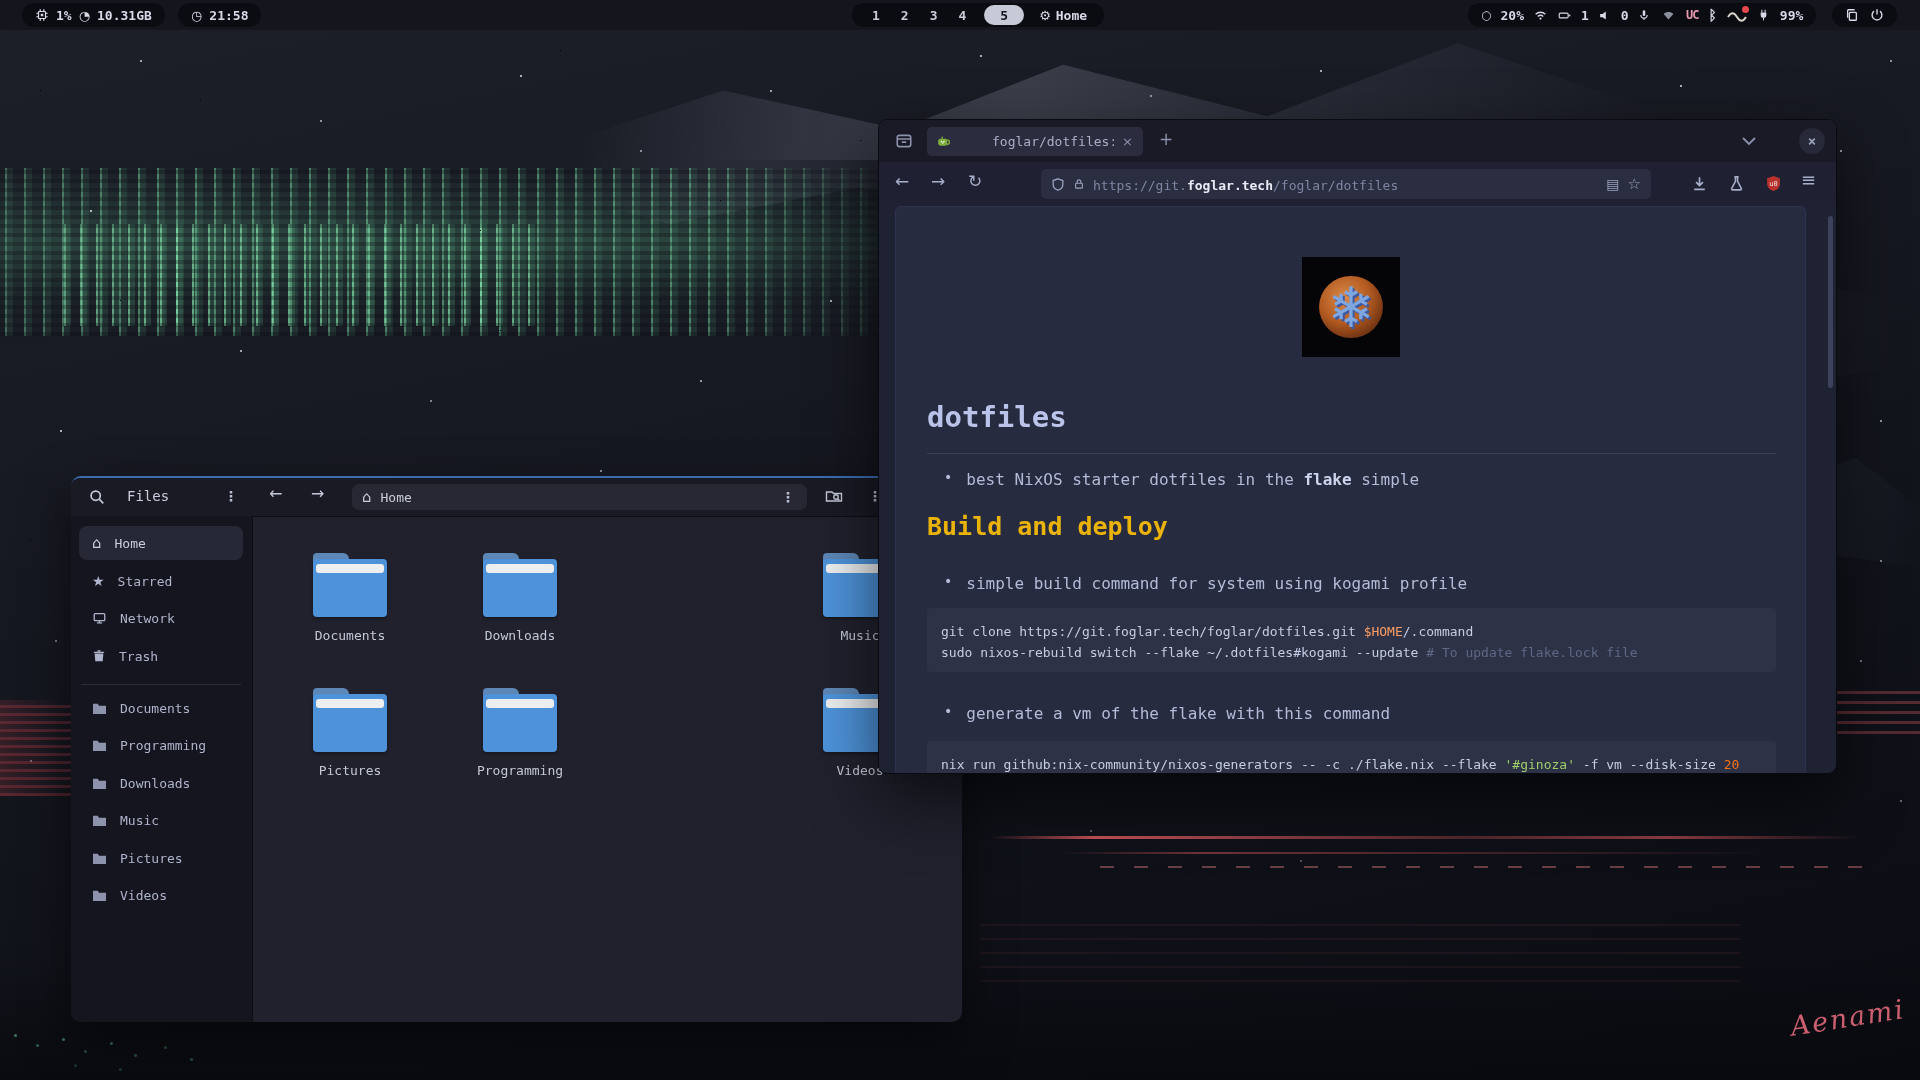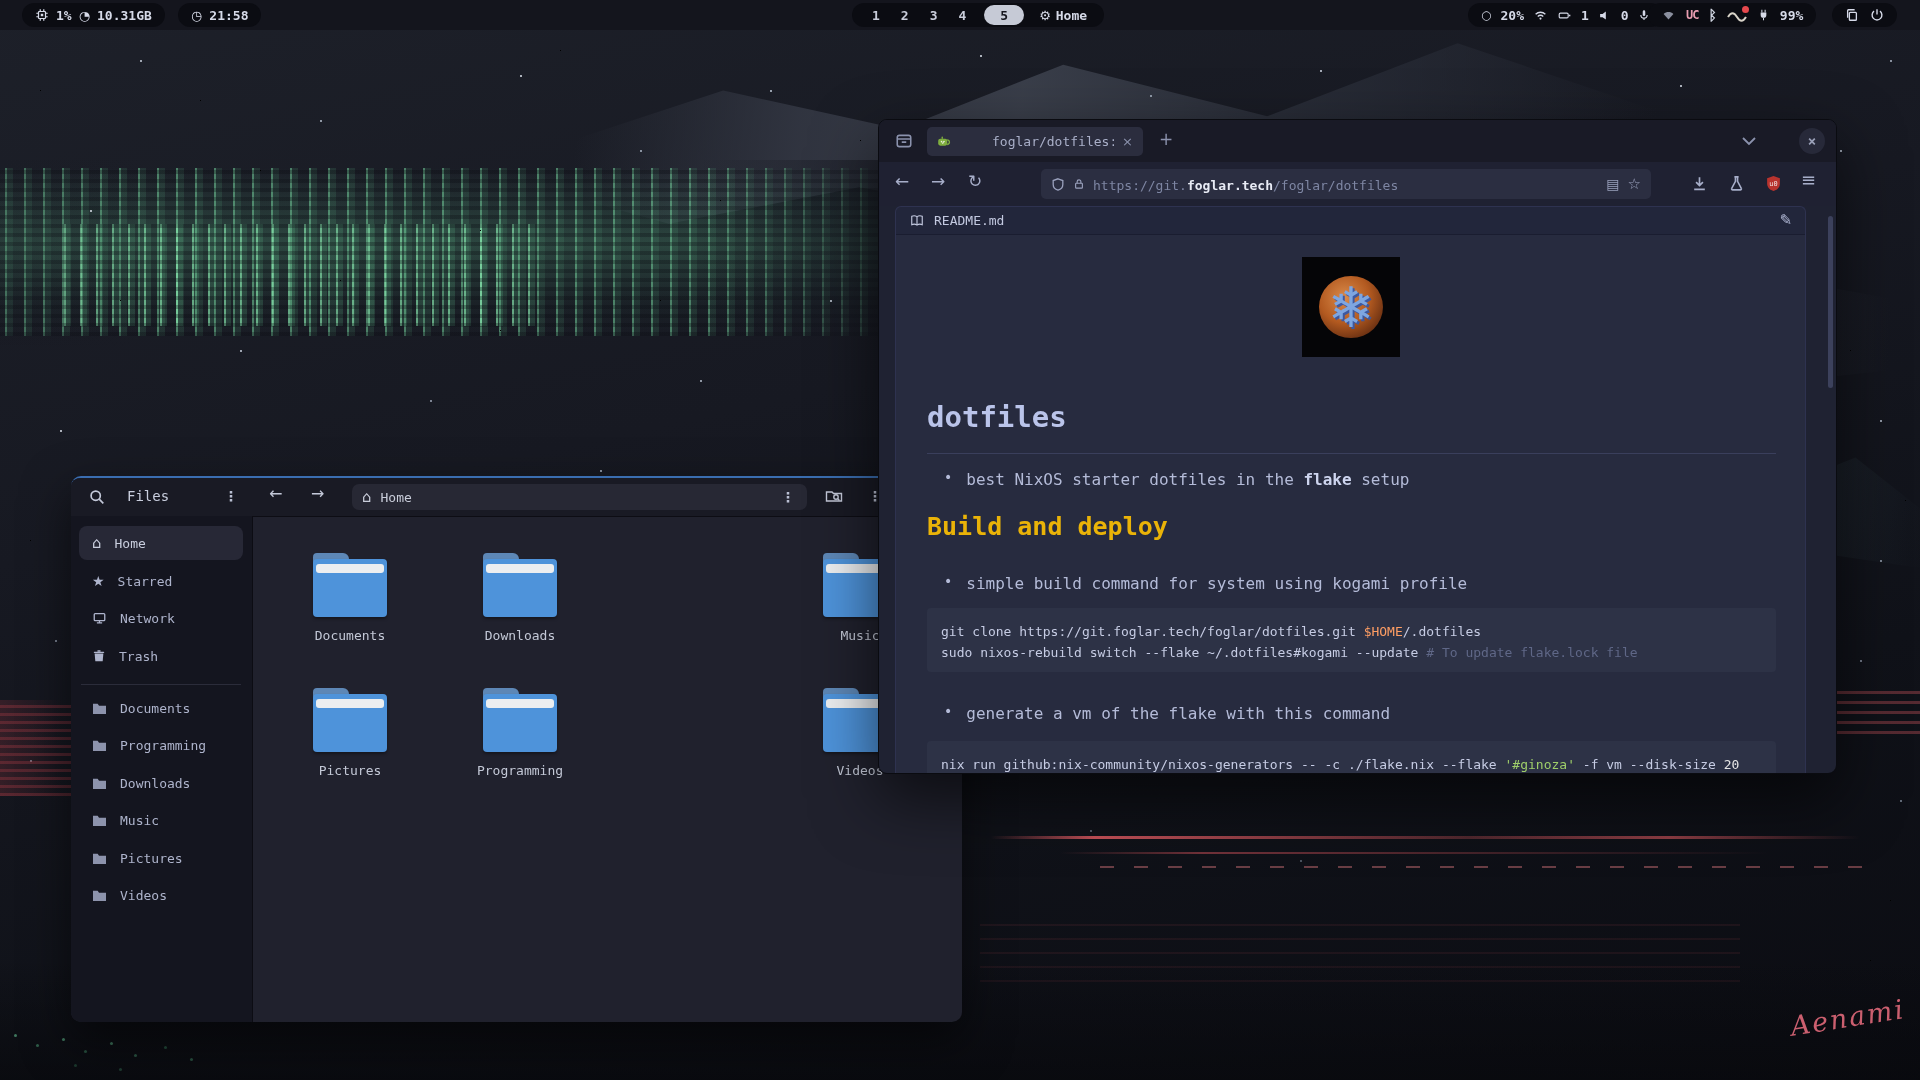--- a/index.html
+++ b/index.html
@@ -133,21 +133,21 @@
         text-shadow:2px 2px 0 #3d59a1;}
   .h1{position:absolute;left:31px;top:193px;font-size:29px;font-weight:bold;color:#bac4ea;}
   .hrule{position:absolute;left:31px;top:246px;width:849px;height:1px;background:#3a3f5c;}
   .li{position:absolute;left:48px;color:#b4bbd8;font-size:16px;display:flex;gap:14px;}
   .li .dot{font-size:14px;}
   .li b{color:#cdd4ee;}
   .h2{position:absolute;left:31px;top:305px;font-size:25px;font-weight:bold;color:#eab308;}
   .codeblock{position:absolute;left:31px;width:849px;background:#2d3246;border-radius:4px;
              padding:13px 14px;box-sizing:border-box;font-size:13px;line-height:21px;color:#c6cce4;
              white-space:nowrap;overflow:hidden;}
-  .tok-var{color:#ff9e64;} .tok-comment{color:#5f6787;} .tok-str{color:#9ece6a;text-align:right;} .tok-num{color:#e5e5e5;margin-top:44px;}
+  .tok-var{color:#ff9e64;} .tok-comment{color:#5f6787;} .tok-str{color:#9ece6a;text-align:right;} .tok-num{color:#f97316;margin-top:44px;}
   .scroll-thumb{position:absolute;right:3px;top:96px;width:5px;height:172px;border-radius:3px;background:#3c415c;}
   svg{overflow:visible;}
 </style>
 </head>
 <body>
 
 <div id="root">
 
   <div id="wallpaper">
     <div class="abs cloud1"></div>
@@ -444,51 +444,43 @@
       <span class="abs" style="left:886px;top:13px;width:17px;height:17px;">
         <svg width="17" height="17" viewBox="0 0 16 16">
             <path d="M8,1 L14,3 V8 C14,12 11,14.3 8,15 C5,14.3 2,12 2,8 V3 Z" fill="#b8332e"></path>
             <text x="8" y="10.4" font-size="6.5" fill="#f2e6e6" text-anchor="middle" font-family="DejaVu Sans Mono,monospace">u0</text>
           </svg>
       </span>
       <span class="abs glyph" style="left:922px;top:9px;color:#a7aec9;font-size:18px;">≡</span>
     </div>
 
     <div id="readme-card">
-      <div id="readme-head">
-        <svg width="16" height="14" viewBox="0 0 16 16" stroke="#c3c9e0" fill="none" stroke-width="1.3">
-            <path d="M8,3 C6.2,1.9 3.6,1.9 2,2.6 V12.2 C3.6,11.5 6.2,11.5 8,12.6 C9.8,11.5 12.4,11.5 14,12.2 V2.6 C12.4,1.9 9.8,1.9 8,3 Z"></path>
-            <path d="M8,3 V12.6"></path>
-          </svg>
-        <span>README.md</span>
-        <span class="glyph" style="margin-left:auto;color:#aeb5d2;font-size:15px;">✎</span>
-      </div>
 
       <div class="logo-box">
         <div class="planet"></div>
         <div class="snow">❄</div>
       </div>
 
       <div class="h1">dotfiles</div>
       <div class="hrule"></div>
 
       <div class="li" style="top:263px;">
         <span class="dot glyph">•</span>
-        <span><span>best NixOS starter dotfiles in the </span><b>flake</b><span> setup</span></span>
+        <span><span>best NixOS starter dotfiles in the </span><b>flake</b><span> simple</span></span>
       </div>
 
       <div class="h2">Build and deploy</div>
 
       <div class="li" style="top:367px;">
         <span class="dot glyph">•</span>
         <span>simple build command for system using kogami profile</span>
       </div>
 
       <div class="codeblock" style="top:401px;height:64px;">
-        <div><span>git clone https://git.foglar.tech/foglar/dotfiles.git </span><span class="tok-var">$HOME</span><span>/.dotfiles</span></div>
+        <div><span>git clone https://git.foglar.tech/foglar/dotfiles.git </span><span class="tok-var">$HOME</span><span>/.command</span></div>
         <div><span>sudo nixos-rebuild switch --flake ~/.dotfiles#kogami --update </span><span class="tok-comment"># To update flake.lock file</span></div>
       </div>
 
       <div class="li" style="top:497px;">
         <span class="dot glyph">•</span>
         <span>generate a vm of the flake with this command</span>
       </div>
 
       <div class="codeblock" style="top:534px;height:60px;">
         <div><span>nix run github:nix-community/nixos-generators -- -c ./flake.nix --flake </span><span class="tok-str">'#ginoza'</span><span> -f vm --disk-size </span><span class="tok-num">20</span></div>

